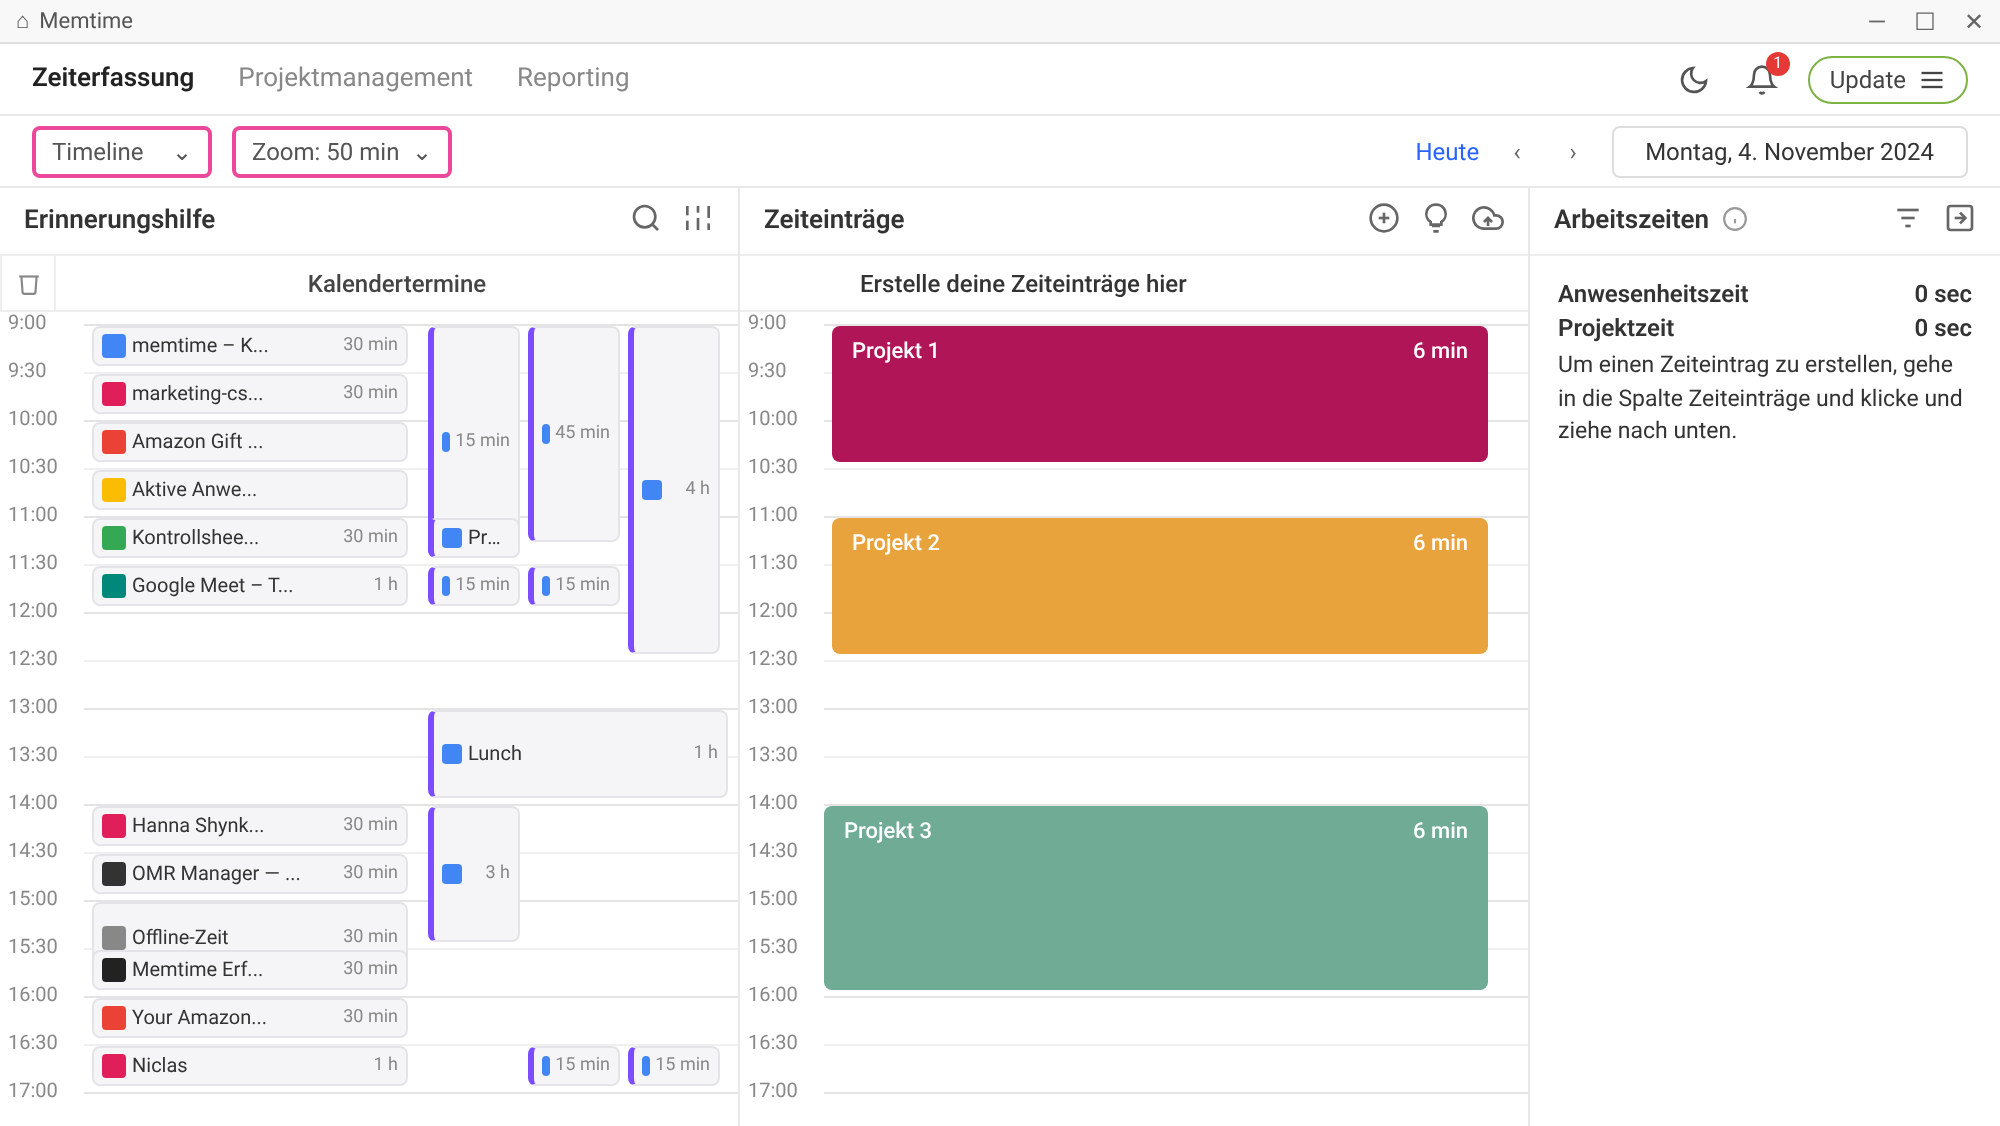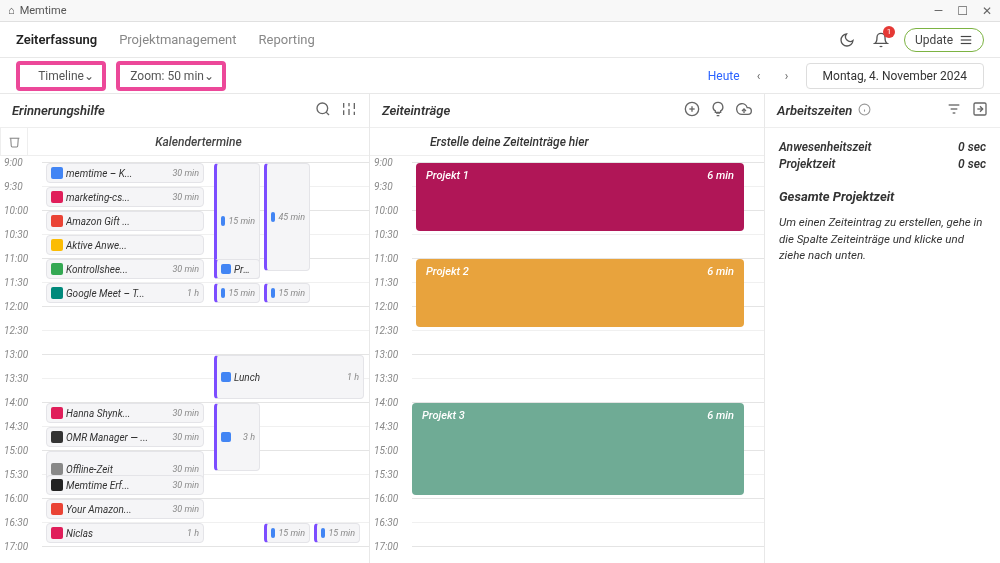--- a/index.html
+++ b/index.html
@@ -10,26 +10,26 @@
 .titlebar-right span { cursor:default; }
 .topbar { height:36px; display:flex; align-items:center; justify-content:space-between; padding:0 16px; border-bottom:1px solid #e8e8e8; }
 .nav-tabs { display:flex; gap:22px; font-size:13px; }
 .nav-tab { color:#888; cursor:pointer; }
 .nav-tab.active { color:#222; font-weight:600; }
 .topbar-right { display:flex; align-items:center; gap:12px; }
 .icon-btn { width:22px; height:22px; display:flex; align-items:center; justify-content:center; cursor:pointer; color:#555; position:relative; }
 .badge { position:absolute; top:-3px; right:-3px; background:#e53935; color:#fff; font-size:8px; width:12px; height:12px; border-radius:50%; display:flex; align-items:center; justify-content:center; }
 .update-btn { display:flex; align-items:center; gap:6px; padding:4px 10px; border:1.5px solid #7cb342; border-radius:16px; color:#444; font-size:12px; cursor:pointer; }
 .controlbar { height:36px; display:flex; align-items:center; justify-content:space-between; padding:0 16px; border-bottom:1px solid #e8e8e8; gap:12px; }
-.select-box { display:flex; align-items:center; justify-content:flex-end; border:4px solid #ec4899; border-radius:4px; padding:4px 8px; font-size:12px; color:#555; background:#fff; cursor:pointer; min-width:90px; }
+.select-box { display:flex; align-items:center; justify-content:space-between; border:2px solid #ec4899; border-radius:4px; padding:4px 8px; font-size:12px; color:#555; background:#fff; cursor:pointer; min-width:90px; }
 .controlbar-right { display:flex; align-items:center; gap:10px; }
 .link-today { color:#2962ff; font-size:12px; cursor:pointer; }
 .chev { width:18px; height:18px; display:flex; align-items:center; justify-content:center; color:#666; cursor:pointer; }
 .date-box { border:1px solid #ddd; border-radius:4px; padding:5px 16px; font-size:12px; }
-.main { display:flex; height:calc(563px - 22px - 36px - 36px);font-style:italic; }
+.main { display:flex; height:calc(563px - 22px - 36px - 36px); }
 .panel { display:flex; flex-direction:column; border-right:1px solid #e8e8e8; }
 .panel-header { height:34px; display:flex; align-items:center; justify-content:space-between; padding:0 12px; border-bottom:1px solid #eee; }
 .panel-title { font-weight:600; font-size:13px; }
 .panel-icons { display:flex; gap:10px; color:#666; }
 .panel-icons > * { cursor:pointer; }
 .col1 { width:370px; }
 .col2 { flex:1; }
 .col3 { width:235px; border-right:none; }
 .col1-sub { display:flex; height:28px; border-bottom:1px solid #eee; }
 .col1-sub-label { flex:1; font-size:12px; font-weight:500; display:flex; align-items:center; justify-content:center; color:#444; }
@@ -248,20 +248,24 @@
           <span class="dur">1 h</span>
         </div>
         <div class="event cal-event" style="left: 214px; width: 46px; top: 7px; height: 116px;">
           <span class="small-icon" style="background:#4285f4;border-radius:2px;width:10px;height:10px"></span>
           <span class="dur">15 min</span>
         </div>
         <div class="event cal-event" style="left: 264px; width: 46px; top: 7px; height: 108px;">
           <span class="small-icon" style="background:#4285f4;border-radius:2px;width:10px;height:10px"></span>
           <span class="dur">45 min</span>
         </div>
+        <div class="event cal-event" style="left: 314px; width: 46px; top: 7px; height: 164px;">
+          <span class="small-icon" style="background:#4285f4;border-radius:2px;width:10px;height:10px"></span>
+          <span class="dur">4 h</span>
+        </div>
         <div class="event cal-event" style="left: 214px; width: 46px; top: 103px; height: 20px;">
           <span class="small-icon" style="background:#4285f4;border-radius:2px;width:10px;height:10px"></span>
           <span class="name">Prep...</span>
           <span class="dur"></span>
         </div>
         <div class="event cal-event" style="left: 214px; width: 46px; top: 127px; height: 20px;">
           <span class="small-icon" style="background:#4285f4;border-radius:2px;width:10px;height:10px"></span>
           <span class="dur">15 min</span>
         </div>
         <div class="event cal-event" style="left: 264px; width: 46px; top: 127px; height: 20px;">
@@ -385,18 +389,17 @@
     </div>
     <div class="col3-body">
       <div class="time-row">
         <span class="lbl">Anwesenheitszeit</span>
         <span class="val">0 sec</span>
       </div>
       <div class="time-row">
         <span class="lbl">Projektzeit</span>
         <span class="val">0 sec</span>
       </div>
-      <div class="section-title">Gesamte Projektzeit</div>
       <div class="hint">Um einen Zeiteintrag zu erstellen, gehe in die Spalte Zeiteinträge und klicke und ziehe nach unten.</div>
     </div>
   </div>
 
 </div>
 
 </body></html>

